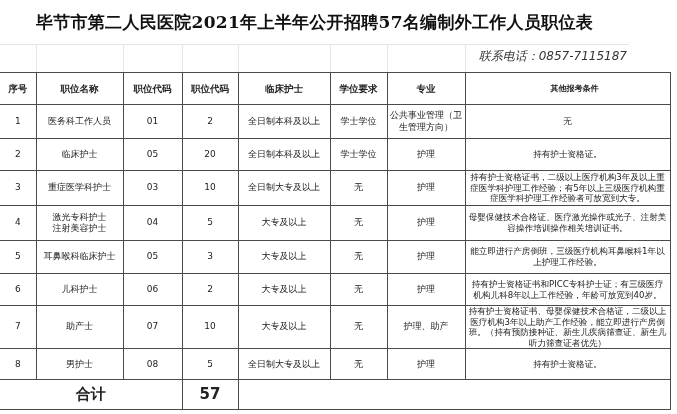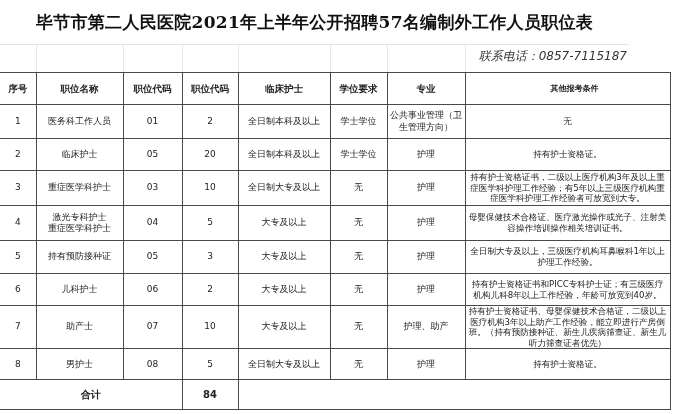--- a/index.html
+++ b/index.html
@@ -11,21 +11,21 @@
            letter-spacing: 0.3px; color: #111; border-bottom: 1px solid #e4e4e4; }
   .contact { position: absolute; right: 50px; top: 48px; font-size: 12px; color: #333; font-style: italic; }
   .faint-row { position: absolute; left: 0; top: 44px; width: 677px; height: 28px; }
   .faint-row .v { position: absolute; top: 0; height: 28px; width: 1px; background: #e6e6e6; }
   table { position: absolute; left: 0; top: 72px; border-collapse: collapse; table-layout: fixed; }
   td, th { border: 1px solid #4a4a4a; text-align: center; vertical-align: middle;
            font-size: 9px; line-height: 11.5px; padding: 0 2px; color: #222; font-weight: normal; }
   th { font-weight: bold; font-size: 9.5px; }
   th.small { font-size: 8px; padding-left: 16px; }
   td.cond { font-size: 8.6px; line-height: 10.6px; padding: 0 3px; }
-  td.total { font-weight: bold; font-size: 10px; }
+  td.total { font-weight: bold; font-size: 15px; }
   .lefthalf { border-left: none; }
 </style>
 </head>
 <body>
 
 <div class="title">毕节市第二人民医院2021年上半年公开招聘57名编制外工作人员职位表</div>
 
 <div class="faint-row">
   <div class="v" style="left:36px"></div>
   <div class="v" style="left:123px"></div>
@@ -89,37 +89,37 @@
       <td>03</td>
       <td>10</td>
       <td>全日制大专及以上</td>
       <td>无</td>
       <td>护理</td>
       <td class="cond">持有护士资格证书，二级以上医疗机构3年及以上重症医学科护理工作经验；有5年以上三级医疗机构重症医学科护理工作经验者可放宽到大专。</td>
     </tr>
     <tr style="height:35px">
       <td class="lefthalf">4</td>
       <td style="white-space:pre-line">激光专科护士
-重症医学科护士</td>
+注射美容护士</td>
       <td>04</td>
       <td>5</td>
       <td>大专及以上</td>
       <td>无</td>
       <td>护理</td>
       <td class="cond">母婴保健技术合格证、医疗激光操作或光子、注射美容操作培训操作相关培训证书。</td>
     </tr>
     <tr style="height:33px">
       <td class="lefthalf">5</td>
-      <td>持有预防接种证</td>
+      <td>耳鼻喉科临床护士</td>
       <td>05</td>
       <td>3</td>
       <td>大专及以上</td>
       <td>无</td>
       <td>护理</td>
-      <td class="cond">全日制大专及以上，三级医疗机构耳鼻喉科1年以上护理工作经验。</td>
+      <td class="cond">能立即进行产房倒班，三级医疗机构耳鼻喉科1年以上护理工作经验。</td>
     </tr>
     <tr style="height:32px">
       <td class="lefthalf">6</td>
       <td>儿科护士</td>
       <td>06</td>
       <td>2</td>
       <td>大专及以上</td>
       <td>无</td>
       <td>护理</td>
       <td class="cond">持有护士资格证书和PICC专科护士证；有三级医疗机构儿科8年以上工作经验，年龄可放宽到40岁。</td>
@@ -139,17 +139,17 @@
       <td>男护士</td>
       <td>08</td>
       <td>5</td>
       <td>全日制大专及以上</td>
       <td>无</td>
       <td>护理</td>
       <td class="cond">持有护士资格证。</td>
     </tr>
     <tr style="height:30px">
       <td class="total lefthalf" colspan="3">合计</td>
-      <td class="total">84</td>
+      <td class="total">57</td>
       <td colspan="4"></td>
     </tr>
   </tbody>
 </table>
 
 </body></html>

